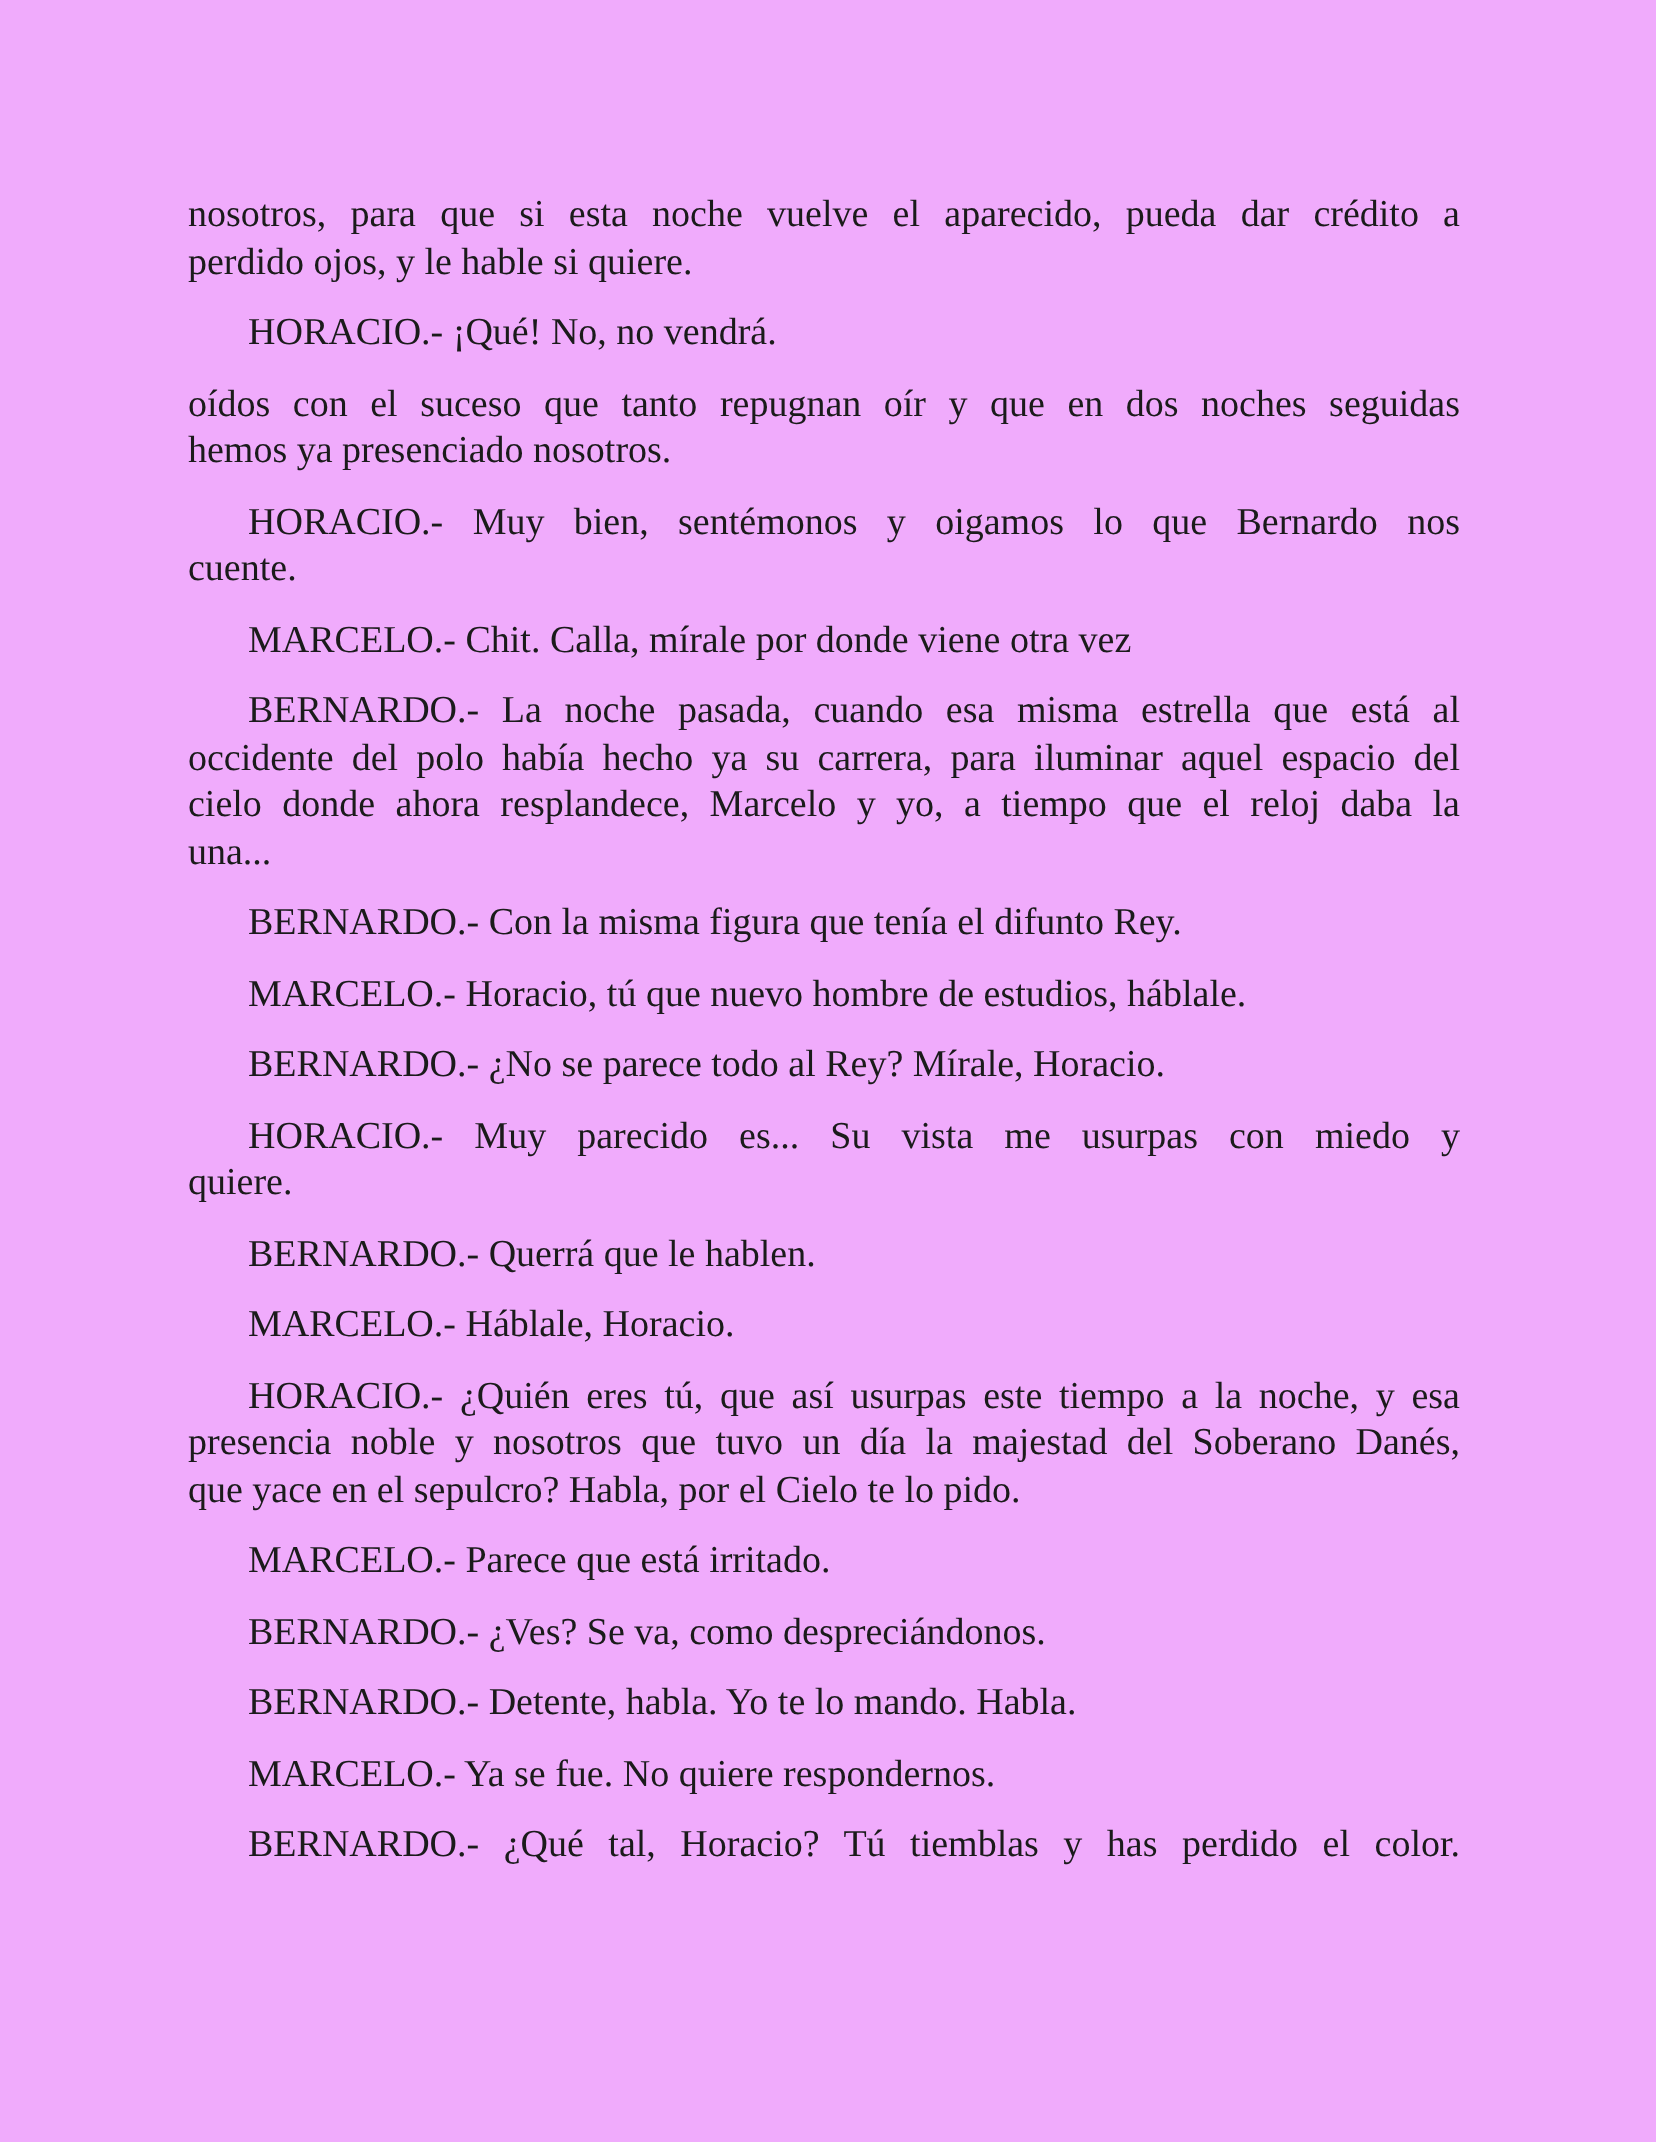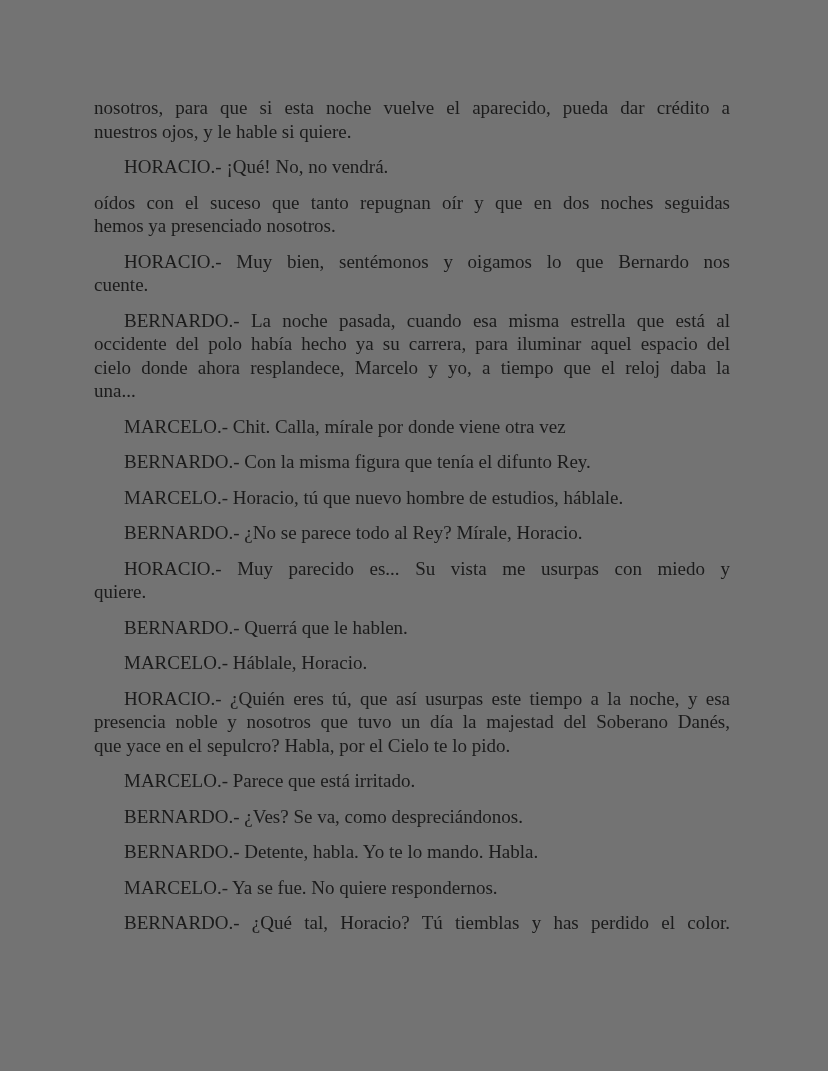--- a/index.html
+++ b/index.html
@@ -44,45 +44,45 @@
   .line.stretch {
     text-align-last: justify;
   }
   .line.indent {
     text-indent: 30px;
   }
 </style>
 </head>
 <body>
 
-<div class="page" style="background: #737373;">
+<div class="page" style="background: #f0abfc;">
   <div class="text-block" style="color: rgb(27, 27, 27);">
       <p class="paragraph">
         <span class="line stretch">nosotros, para que si esta noche vuelve el aparecido, pueda dar crédito a</span>
-        <span class="line">nuestros ojos, y le hable si quiere.</span>
+        <span class="line">perdido ojos, y le hable si quiere.</span>
       </p>
       <p class="paragraph">
         <span class="line indent">HORACIO.- ¡Qué! No, no vendrá.</span>
       </p>
       <p class="paragraph">
         <span class="line stretch">oídos con el suceso que tanto repugnan oír y que en dos noches seguidas</span>
         <span class="line">hemos ya presenciado nosotros.</span>
       </p>
       <p class="paragraph">
         <span class="line stretch indent">HORACIO.- Muy bien, sentémonos y oigamos lo que Bernardo nos</span>
         <span class="line">cuente.</span>
       </p>
       <p class="paragraph">
+        <span class="line indent">MARCELO.- Chit. Calla, mírale por donde viene otra vez</span>
+      </p>
+      <p class="paragraph">
         <span class="line stretch indent">BERNARDO.- La noche pasada, cuando esa misma estrella que está al</span>
         <span class="line stretch">occidente del polo había hecho ya su carrera, para iluminar aquel espacio del</span>
         <span class="line stretch">cielo donde ahora resplandece, Marcelo y yo, a tiempo que el reloj daba la</span>
         <span class="line">una...</span>
-      </p>
-      <p class="paragraph">
-        <span class="line indent">MARCELO.- Chit. Calla, mírale por donde viene otra vez</span>
       </p>
       <p class="paragraph">
         <span class="line indent">BERNARDO.- Con la misma figura que tenía el difunto Rey.</span>
       </p>
       <p class="paragraph">
         <span class="line indent">MARCELO.- Horacio, tú que nuevo hombre de estudios, háblale.</span>
       </p>
       <p class="paragraph">
         <span class="line indent">BERNARDO.- ¿No se parece todo al Rey? Mírale, Horacio.</span>
       </p>

